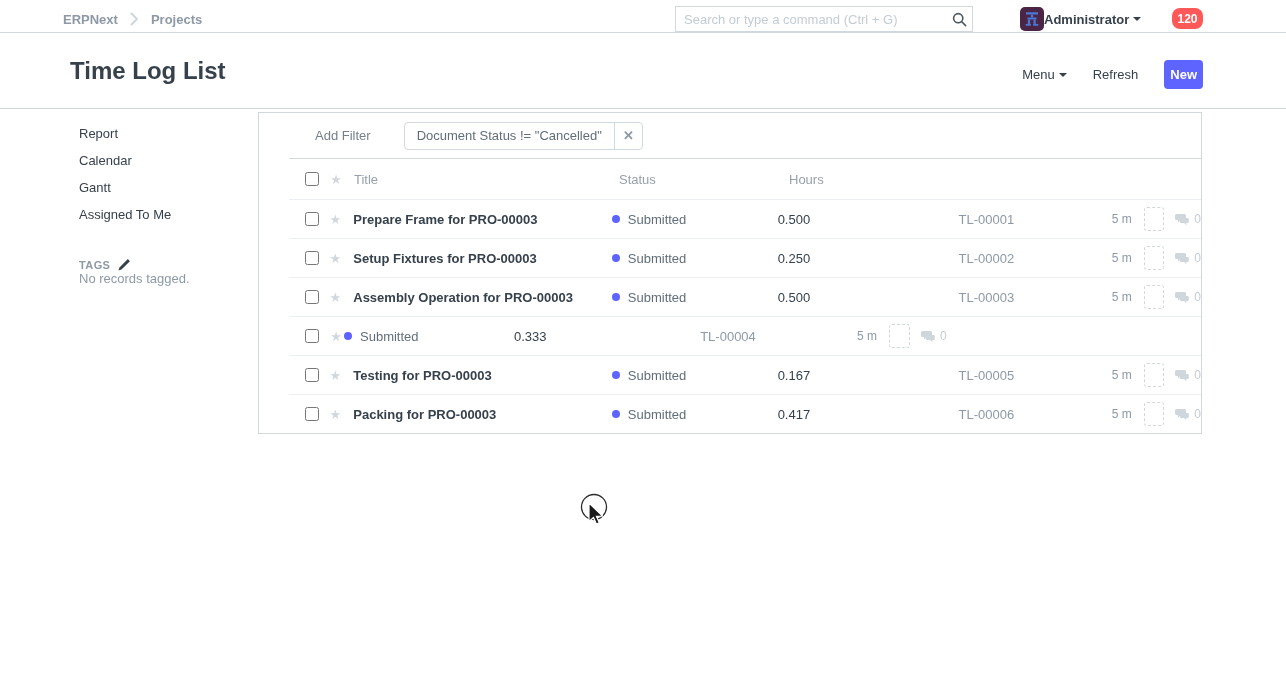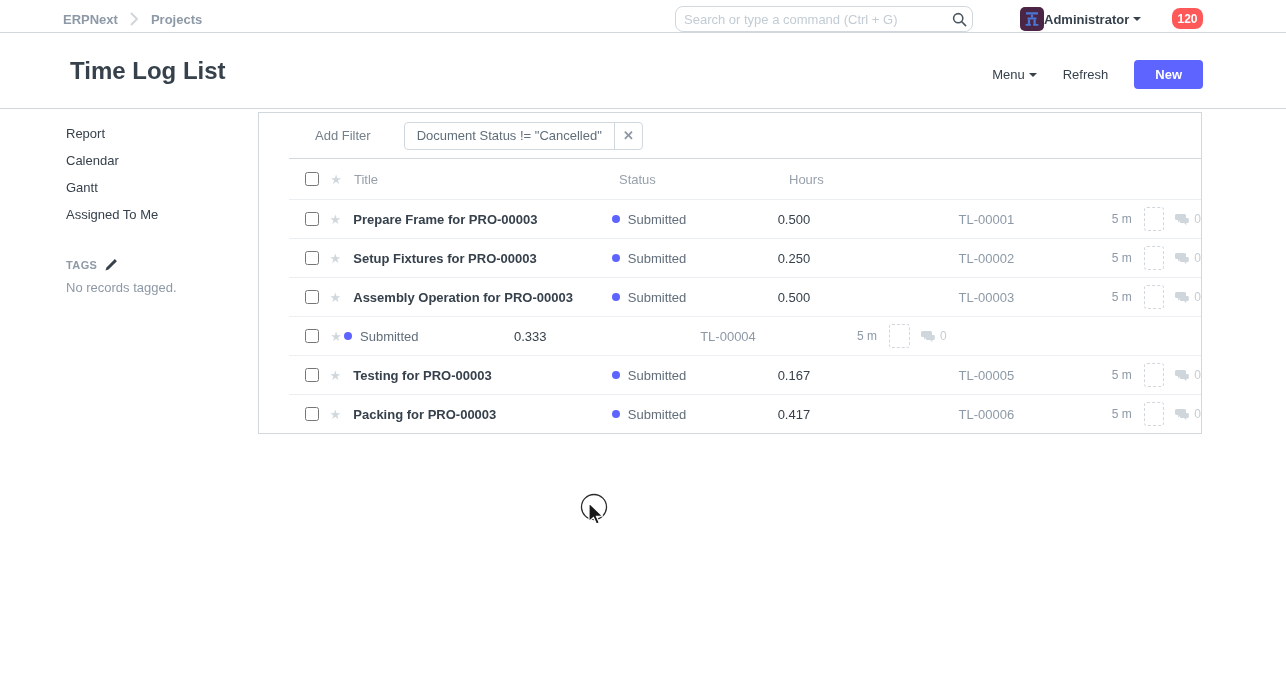--- a/index.html
+++ b/index.html
@@ -7,21 +7,21 @@
   body { font-family:"Liberation Sans", sans-serif; color:#36414c; }
   .app { position:relative; width:1286px; height:684px; background:#fff; overflow:hidden; }
 
   
   .navbar { position:absolute; left:0; top:0; width:1286px; height:33px;
             background:#fff; border-bottom:1px solid #d1d8dd; }
   .brand-area { position:absolute; left:63px; top:0; height:38px; display:flex; align-items:center; gap:12px; }
   .brand { font-size:13px; font-weight:bold; color:#8d99a6; cursor:pointer; }
   .crumb-chev { display:inline-flex; align-items:center; }
   .search-wrap { position:absolute; left:675px; top:6px; width:298px; height:26px;
-                 border:1px solid #d1d8dd; border-radius:8px; background:#fff;
+                 border:1px solid #d1d8dd; border-radius:0; background:#fff;
                  display:flex; align-items:center; }
   .search-input { flex:1; border:none; outline:none; background:transparent; padding:0 8px;
                   font-size:13px; color:#36414c; font-family:"Liberation Sans", sans-serif; }
   .search-input::placeholder { color:#c3ccd4; }
   .search-icon { width:26px; display:flex; align-items:center; justify-content:center; cursor:pointer; }
   .user-area { position:absolute; left:1020px; top:0; height:38px; display:flex; align-items:center; gap:0; cursor:pointer; }
   .avatar { width:24px; height:24px; border-radius:5px; background:#4b2545; display:flex;
             align-items:center; justify-content:center; overflow:hidden; }
   .user-name { font-size:13px; font-weight:bold; color:#36414c; }
   .caret { display:inline-block; width:0; height:0; border-left:4px solid transparent;
@@ -29,30 +29,30 @@
   .notif-badge { position:absolute; left:1172px; top:8px; width:31px; height:21px; background:#ff5858;
                  color:#fff; font-size:12px; font-weight:bold; border-radius:8px;
                  display:flex; align-items:center; justify-content:center; cursor:pointer; }
 
   
   .page-head { position:absolute; left:0; top:39px; width:1286px; height:70px; border-bottom:1px solid #d1d8dd; }
   .page-title { position:absolute; left:70px; top:18px; font-size:24px; font-weight:bold; color:#36414c; }
   .head-actions { position:absolute; right:83px; top:0; height:70px; display:flex; align-items:center; gap:26px; }
   .menu-btn { font-size:13px; color:#36414c; cursor:pointer; }
   .refresh-btn { font-size:13px; color:#36414c; cursor:pointer; }
-  .new-btn { background:#5e64ff; color:#fff; border:none; border-radius:4px; height:29px; padding:0 21px;
+  .new-btn { background:#5e64ff; color:#fff; border:none; border-radius:4px; height:29px; padding:0 6px;
              font-size:13px; font-weight:bold; cursor:pointer; font-family:"Liberation Sans", sans-serif; }
 
   
-  .sidebar { position:absolute; left:66px; top:121px; width:180px; }
+  .sidebar { position:absolute; left:79px; top:121px; width:180px; }
   .side-item { font-size:13px; color:#36414c; padding:5px 0 6px 0; margin-bottom:1px; cursor:pointer; }
   .tags-head { margin-top:30px; display:flex; align-items:center; gap:8px; }
   .tags-label { font-size:11px; font-weight:bold; color:#8d99a6; letter-spacing:0.4px; }
   .tags-edit { cursor:pointer; display:inline-flex; }
-  .tags-empty { margin-top:9px; font-size:13px; color:#8d99a6; }
+  .tags-empty { font-size:13px; color:#8d99a6; }
 
   
   .list-box { position:absolute; left:258px; top:112px; width:944px; border:1px solid #d1d8dd; background:#fff;padding-left:30px; }
   .filter-row { height:45px; display:flex; align-items:center; padding-left:26px; }
   .add-filter { font-size:13px; color:#74808b; cursor:pointer; }
   .filter-pill { margin-left:33px; height:28px; display:flex; align-items:stretch; border:1px solid #d1d8dd;
                  border-radius:4px; overflow:hidden; background:#fff; }
   .filter-text { display:flex; align-items:center; padding:0 12px; font-size:13px; color:#616e7a; cursor:pointer; }
   .filter-x { display:flex; align-items:center; justify-content:center; width:28px; border-left:1px solid #d1d8dd;
               color:#8d99a6; font-size:13px; font-weight:bold; cursor:pointer; }

